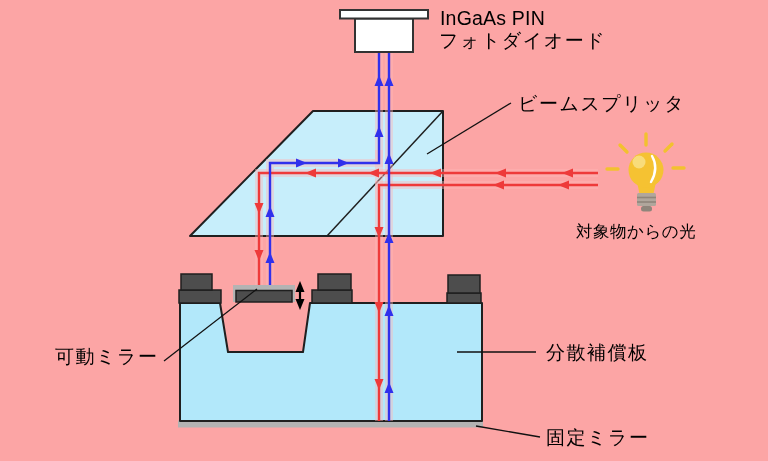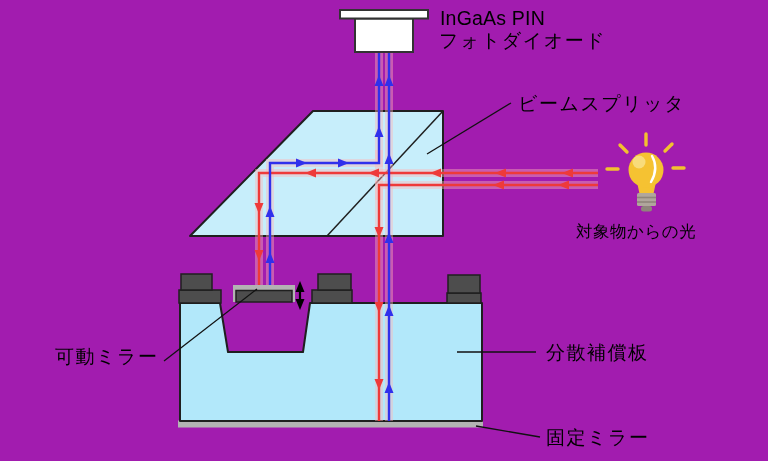--- a/index.html
+++ b/index.html
@@ -1,16 +1,16 @@
 <!DOCTYPE html>
 <html style="--incoming-beam-red: #EE3A3A; --return-beam-blue: #3030EC; --beam-halo-pink: #FFB4B4; --beam-splitter-fill: #C7EEFB; --substrate-fill: #B2E8FA; --structure-dark: #4D4D4D; --structure-outline: #1F1F1F; --mirror-gray: #B3B3B3; --bulb-yellow: #F5C232; --bulb-ray-yellow: #F2C12F; --bulb-highlight: #F8DC7A; --bulb-base-gray: #B0A69C; --bulb-base-dark: #8F857B;"><head>
 <meta charset="utf-8">
 <style>
   html,body{margin:0;padding:0;background:#fff;}
-  .stage{position:relative;width:768px;height:461px;background:#a21caf;overflow:hidden;
+  .stage{position:relative;width:768px;height:461px;background:#fca5a5;overflow:hidden;
          font-family:"Liberation Sans","DejaVu Sans",sans-serif;}
   svg{display:block;}
   text{fill:#000;font-family:"Liberation Sans","DejaVu Sans",sans-serif;}
   .lbl{font-size:19px;letter-spacing:1.5px;}
   .lbl-en{font-size:19.5px;letter-spacing:0.2px;}
   .lbl-sm{font-size:16.5px;letter-spacing:0.5px;}
 
   .halo{stroke:var(--beam-halo-pink);stroke-width:8;fill:none;opacity:.42;}
   .red-line{stroke:var(--incoming-beam-red);stroke-width:2.4;fill:none;}
   .blue-line{stroke:var(--return-beam-blue);stroke-width:2.4;fill:none;}

